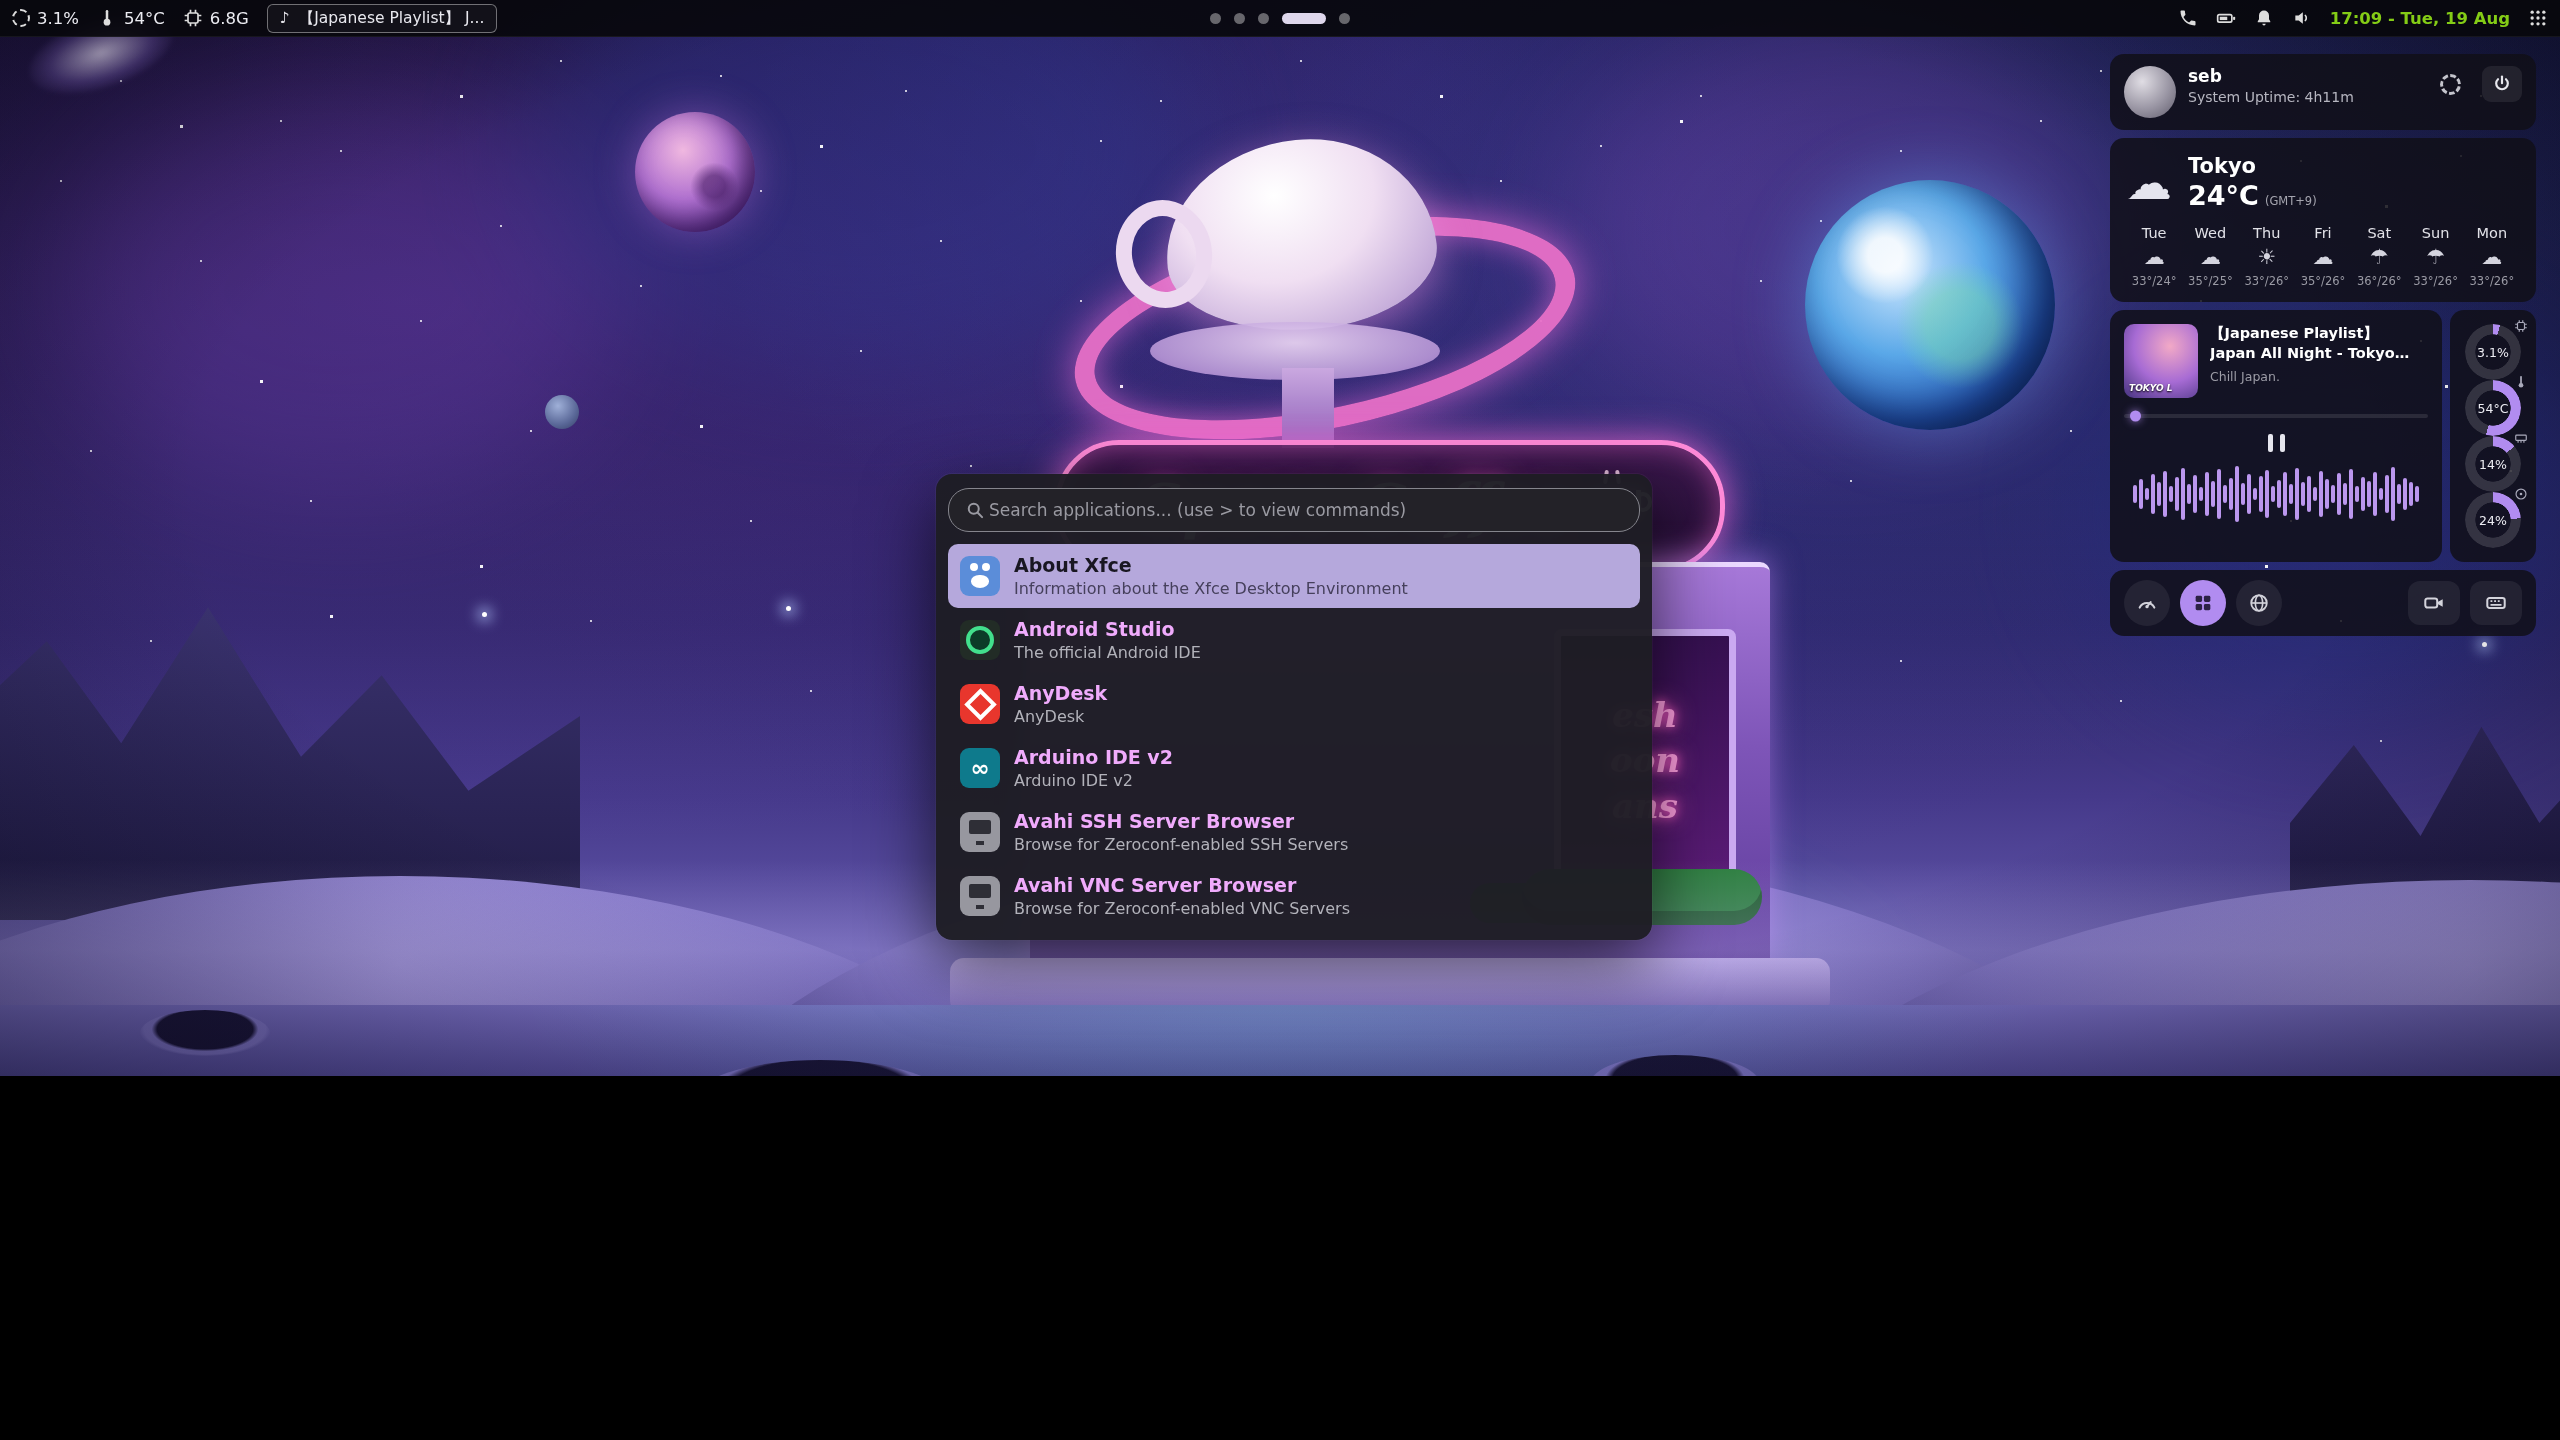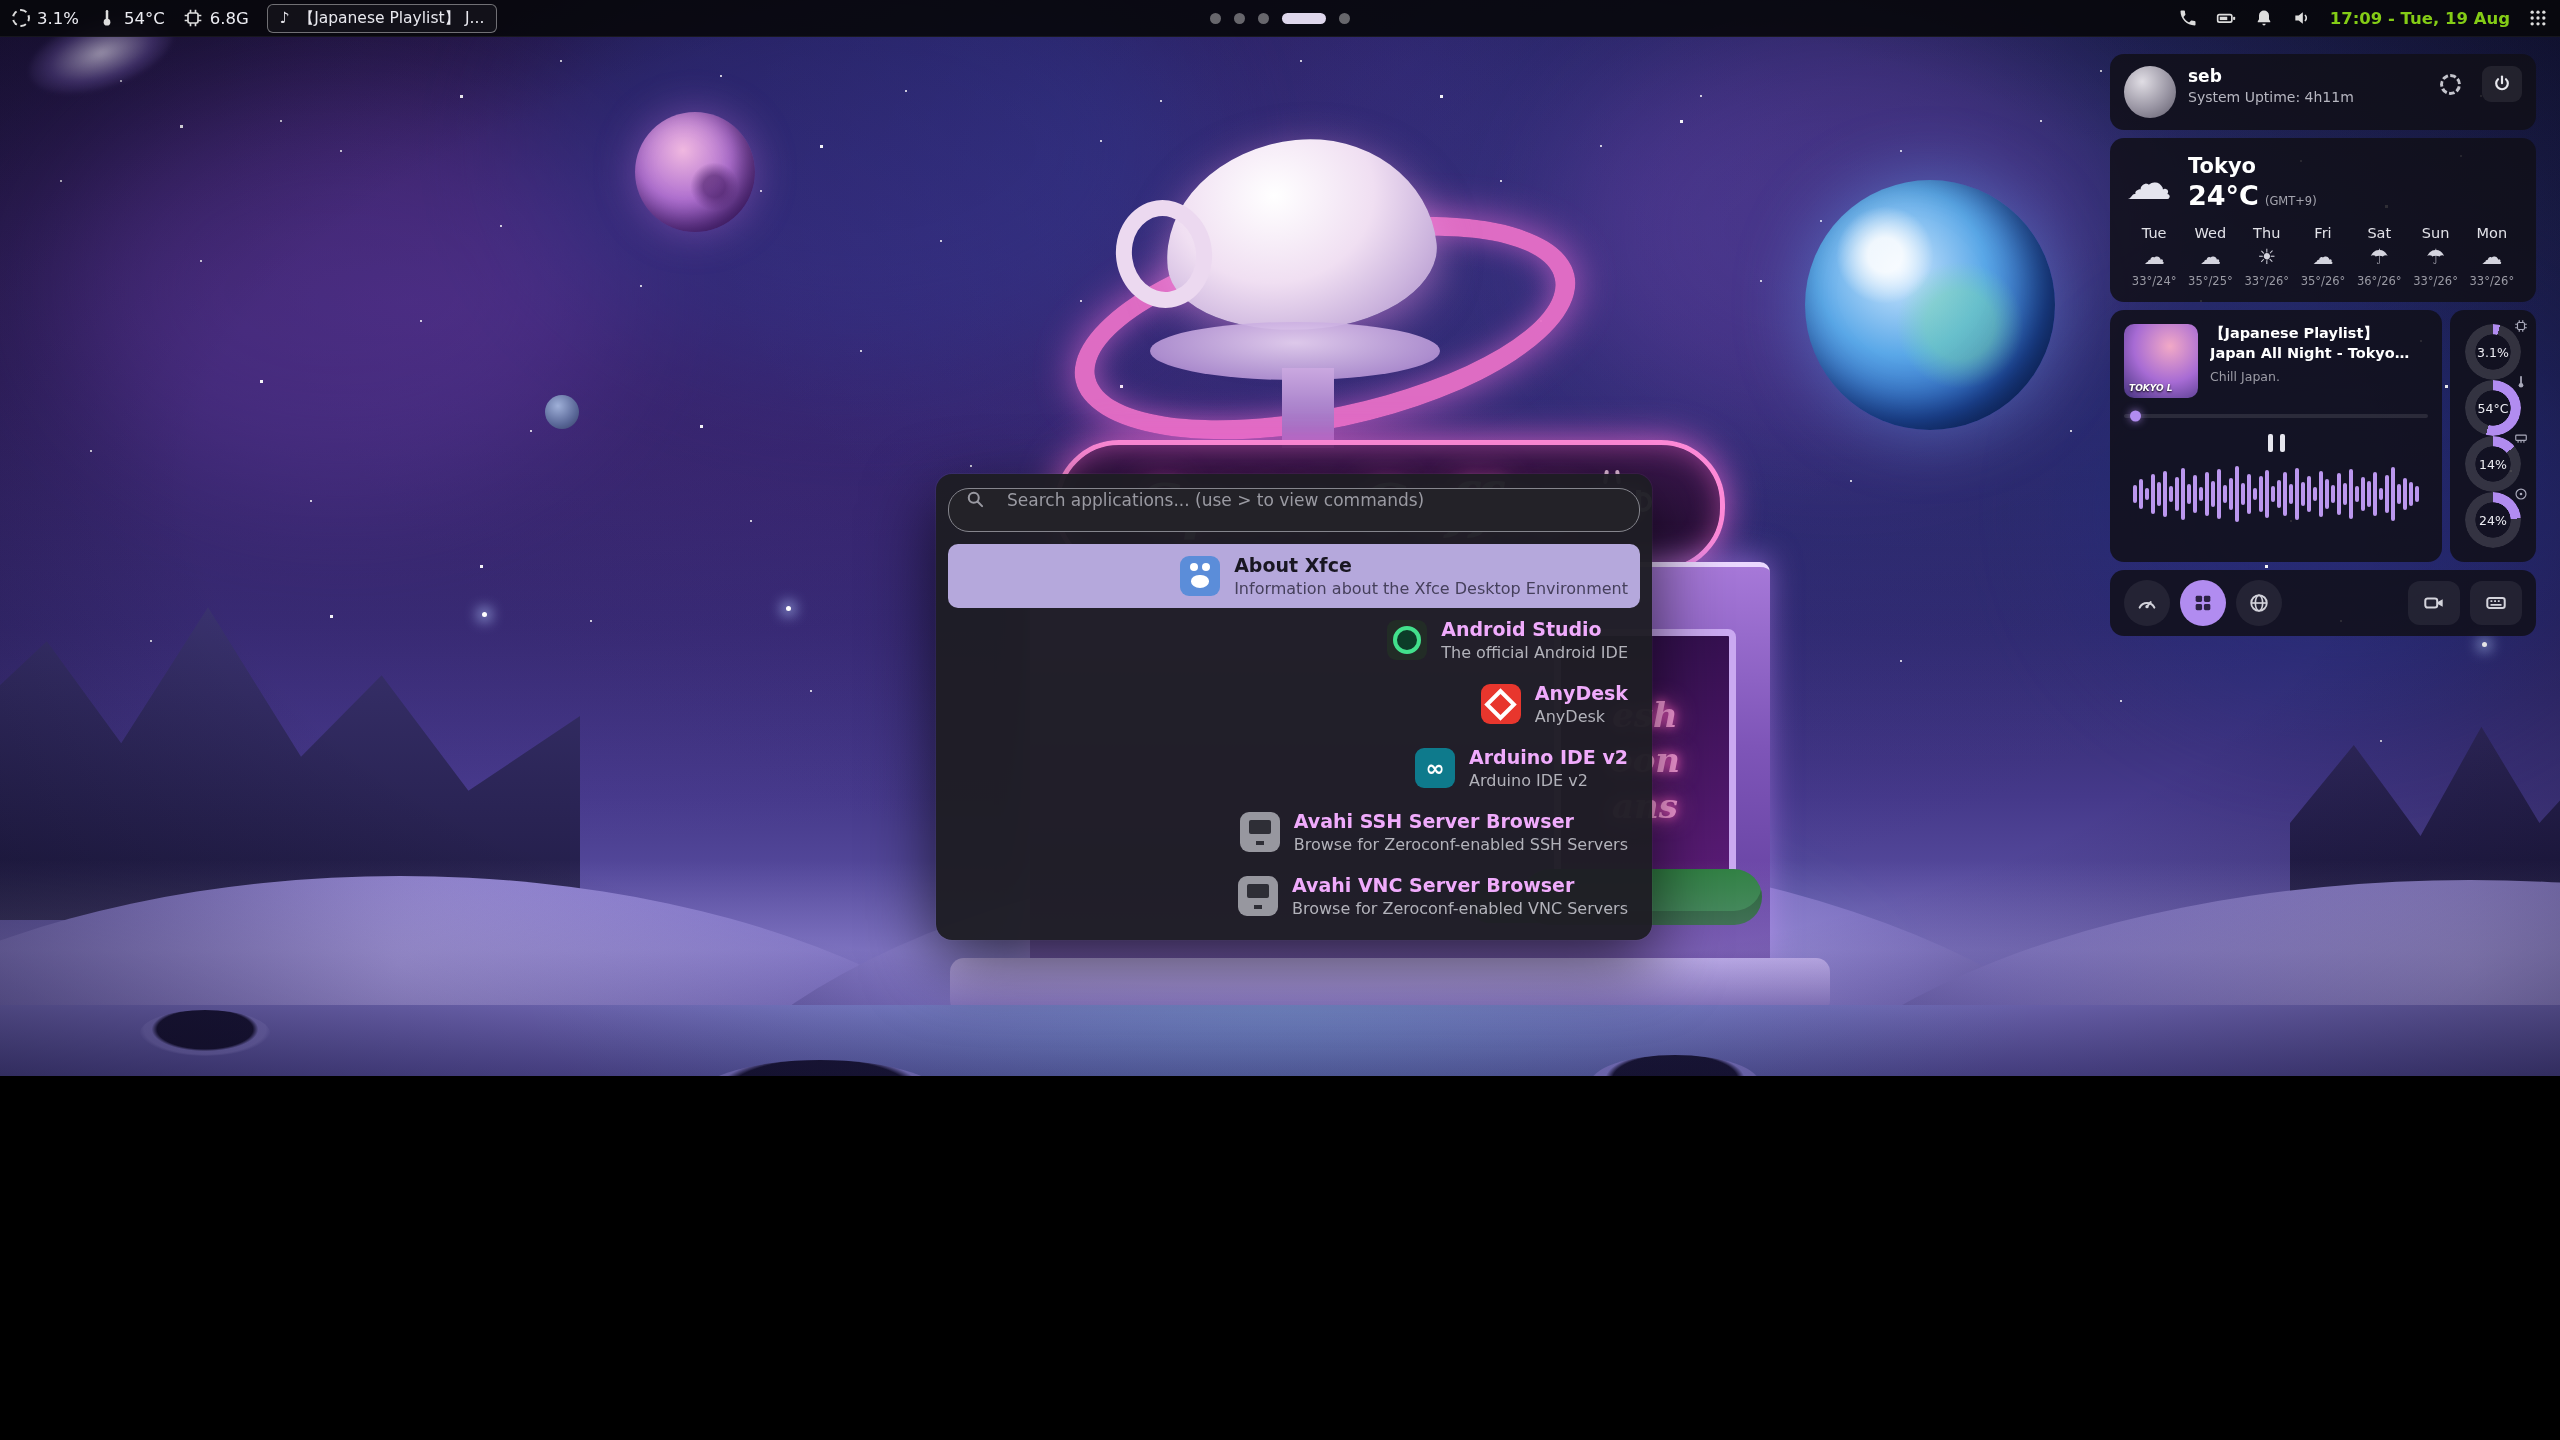--- a/index.html
+++ b/index.html
@@ -135,27 +135,27 @@
   .dot.active{width:44px;border-radius:7px;background:#ded7ec;}
   .tb-right{margin-left:auto;display:flex;align-items:center;gap:18px;padding-right:12px;}
   .clock{font-weight:bold;color:#84cc16;}
   .tsvg{width:20px;height:20px;display:block;}
 
   
   .launcher{position:absolute;left:936px;top:474px;width:692px;z-index:40;
     background:rgba(30,29,36,.97);border-radius:16px;padding:14px 12px 12px;
     box-shadow:0 24px 70px rgba(0,0,0,.65), 0 0 0 1px rgba(255,255,255,.05);
     display:flex;flex-direction:column;gap:12px;}
-  .search-box{display:flex;align-items:flex-start;gap:20px;height:42px;border:1.5px solid #85858d;
+  .search-box{display:flex;align-items:center;gap:2px;height:42px;border:1.5px solid #85858d;
     border-radius:21px;background:#232228;padding:0 16px;}
   .search-input{flex:1;background:transparent;border:none;outline:none;color:#d8d8de;
     font-size:17px;font-family:inherit;}
   .search-input::placeholder{color:#9a9aa2;}
   .app-list{display:flex;flex-direction:column;}
-  .app-row{display:flex;align-items:center;gap:14px;padding:10px 12px;border-radius:10px;cursor:pointer;justify-content:flex-end;}
+  .app-row{display:flex;align-items:center;gap:14px;padding:10px 12px;border-radius:10px;cursor:pointer;}
   .app-name{font-size:19px;font-weight:bold;color:#f0abfc;margin-bottom:3px;}
   .app-desc{font-size:16px;color:#b2b2ba;}
   .app-row.selected{background:#b5a8dc;}
   .app-row.selected .app-name{color:#191722;}
   .app-row.selected .app-desc{color:#46405c;}
   .ic{width:40px;height:40px;border-radius:9px;position:relative;flex:none;
     display:flex;align-items:center;justify-content:center;}
   .ic-xfce::before{content:'';position:absolute;bottom:8px;left:11px;width:18px;height:13px;
     background:#fff;border-radius:50% 50% 55% 55%;}
   .ic-xfce::after{content:'';position:absolute;top:7px;left:10px;width:8px;height:8px;border-radius:50%;

